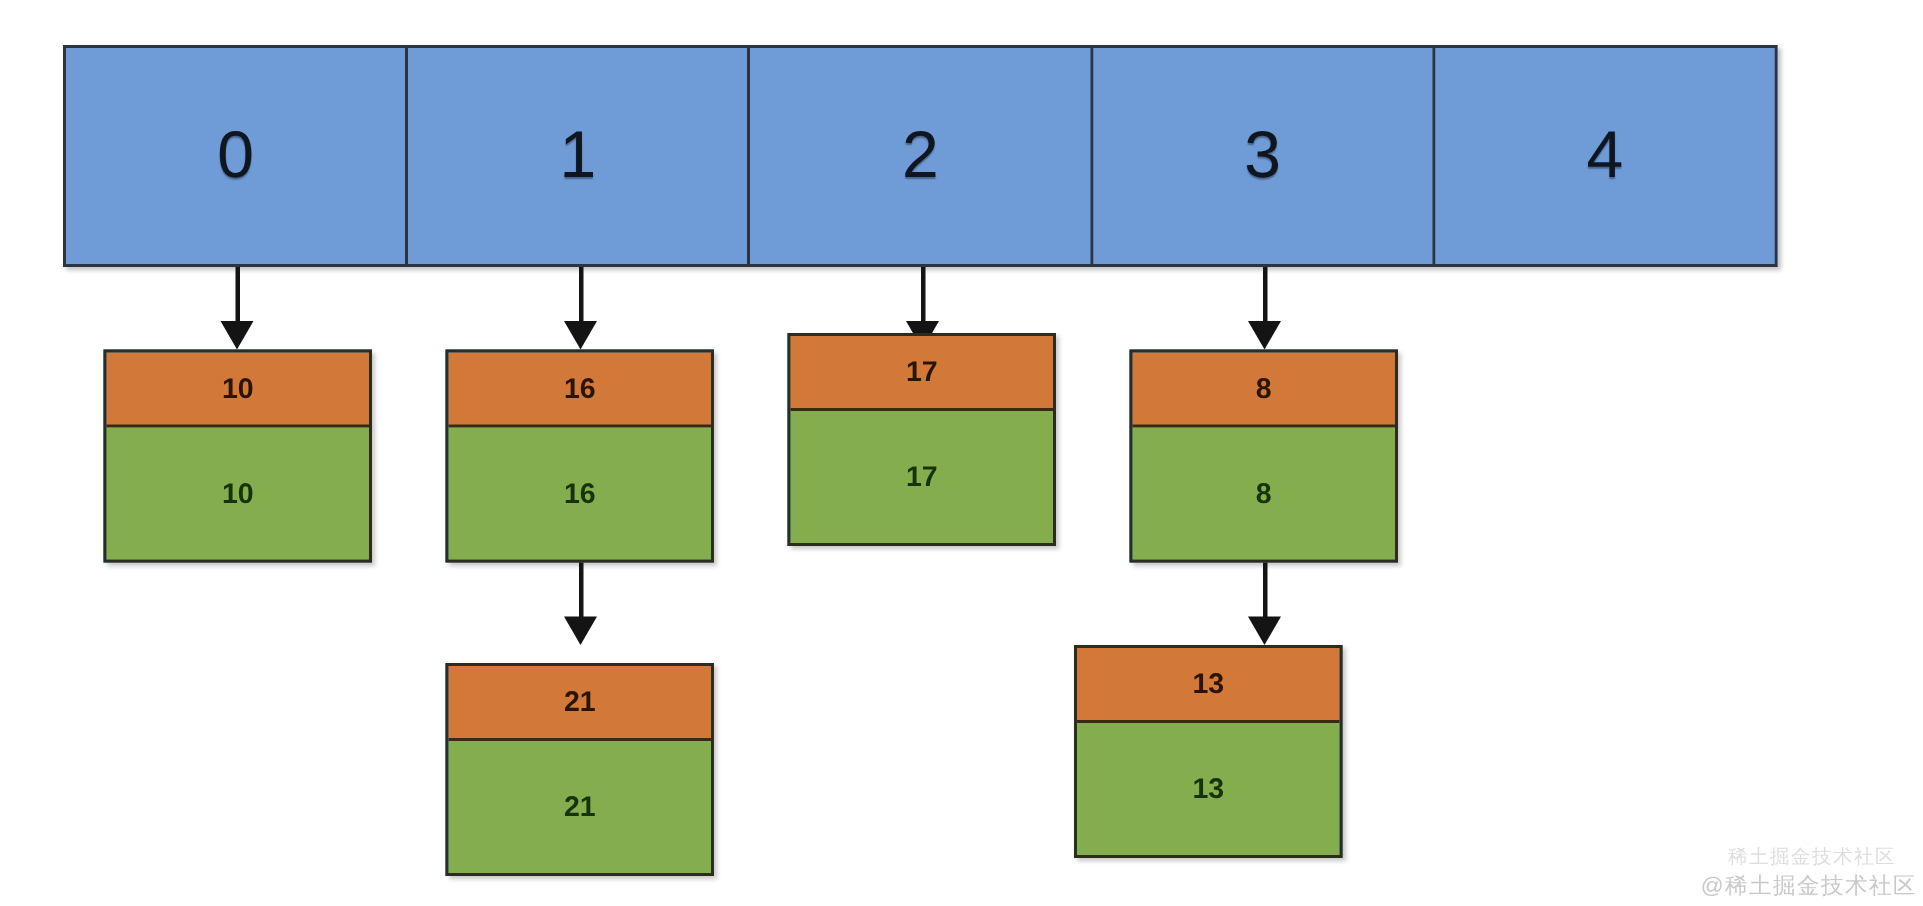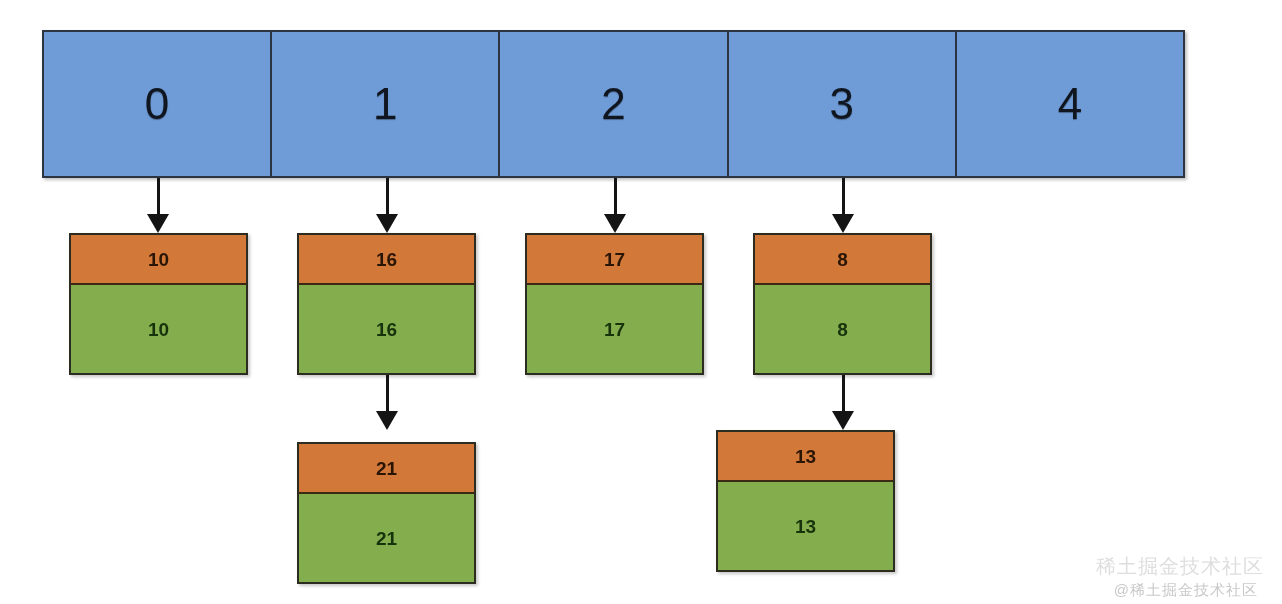--- a/index.html
+++ b/index.html
@@ -119,35 +119,35 @@
     width: 0;
     height: 0;
     border-left: 11px solid transparent;
     border-right: 11px solid transparent;
     border-top: 19px solid #141414;
   }
 
   
   .watermark {
     position: absolute;
-    right: 24px;
+    right: 4px;
     bottom: 4px;
     color: #c9c9c9;
     font-size: 15px;
     letter-spacing: 1px;
     font-family: "Liberation Sans", sans-serif;
     user-select: none;
     white-space: nowrap;
   }
   .watermark-ghost {
     position: absolute;
     right: 18px;
     bottom: 24px;
     color: #dedede;
-    font-size: 20px;
+    font-size: 13px;
     letter-spacing: 1px;
     font-family: "Liberation Sans", sans-serif;
     user-select: none;
     white-space: nowrap;
   }
 </style>
 </head>
 <body>
 
 <div id="canvas">
@@ -201,21 +201,21 @@
 
   <div class="node" style="left:297px; top:233px;">
     <div class="node-key">
       <span>16</span>
     </div>
     <div class="node-value">
       <span>16</span>
     </div>
   </div>
 
-  <div class="node" style="left:525px; top:233px;">
+  <div class="node" style="left:525px; top:222px;">
     <div class="node-key">
       <span>17</span>
     </div>
     <div class="node-value">
       <span>17</span>
     </div>
   </div>
 
   <div class="node" style="left:753px; top:233px;">
     <div class="node-key">

